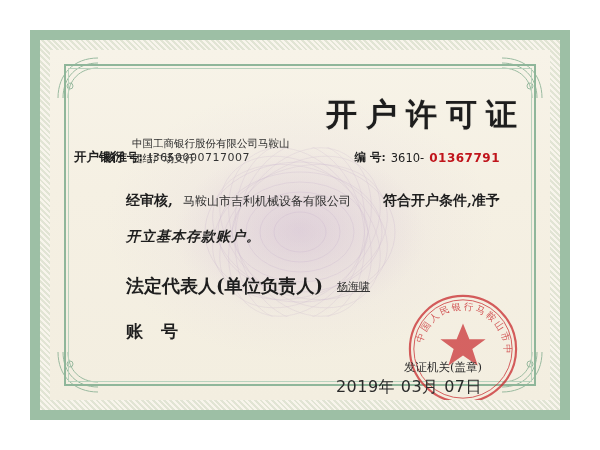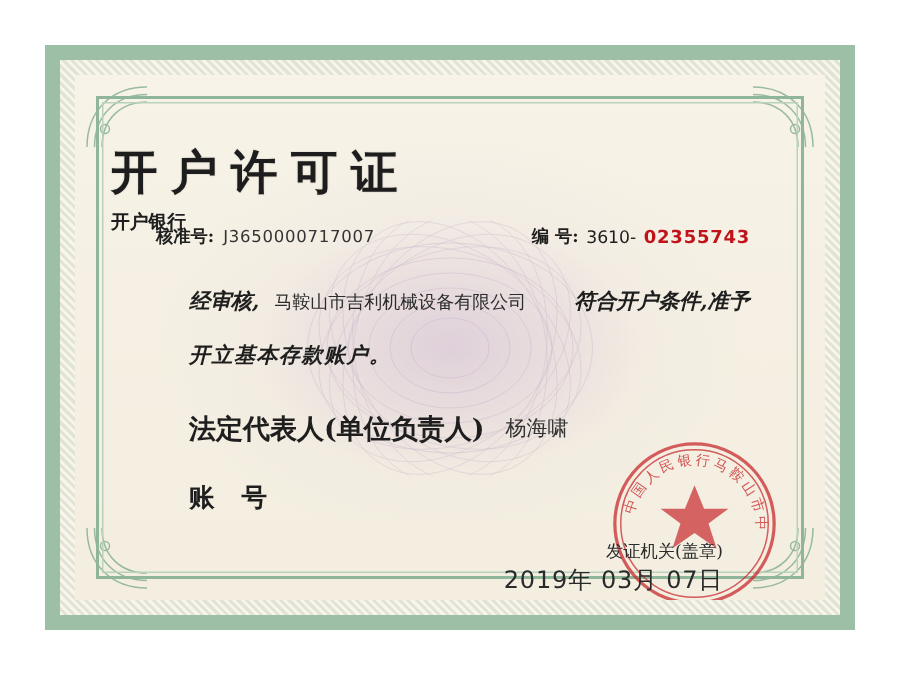--- a/index.html
+++ b/index.html
@@ -82,21 +82,21 @@
   .corner.br { right: 6px; bottom: 6px; transform: scale(-1,-1); }
 
   
   #content {
     position: absolute;
     left: 24px; top: 22px; right: 24px; bottom: 22px;
     color: #2a2a2a;
   }
 
   #title {
-    text-align: left;
+    text-align: right;
     font-family: "DejaVu Serif", serif;
     font-weight: bold;
     font-size: 31px;
     letter-spacing: 9px;
     color: #1d1d1d;
     margin-top: 22px;
     text-shadow: 0 0 1px rgba(0,0,0,0.25);
   }
 
   .row {
@@ -126,37 +126,37 @@
     margin-left: 5px;
     color: #c0141b;
     font-weight: bold;
     font-size: 12px;
     letter-spacing: 0.5px;
   }
   #row-serial .pre { color: #1e1e1e; font-family:"DejaVu Sans", sans-serif; margin-left:5px; }
 
   
   #row-body1 { left: 52px; top: 120px; }
-  #row-body1 .lbl { font-size: 14px; font-style: italic; }
+  #row-body1 .lbl { font-size: 14px; }
   #row-body1 .company {
     font-family: Liberation Sans, sans-serif;
     font-size: 12px;
     color: #2c2c2c;
     margin: 0 10px;
     border-bottom: 0px solid transparent;
   }
   #row-body1 .tail { font-size: 14px; margin-left: 22px; }
 
   #row-body2 { left: 52px; top: 156px; }
   #row-body2 .lbl { font-size: 14px; letter-spacing: 1px; font-style: italic; }
 
   
   #row-legal { left: 52px; top: 202px; }
   #row-legal .lbl { font-size: 18px; }
-  #row-legal .val { margin-left: 14px; font-size: 14px; }
+  #row-legal .val { margin-left: 14px; font-size: 11px; text-decoration: underline; }
 
   #row-bank { left: 310px; top: 196px; display: flex; align-items: flex-end; }
   #row-bank .lbl { font-size: 12.5px; white-space: nowrap; padding-top: 4px; }
   #row-bank .bank-lines { margin-left: 8px; }
   #row-bank .bank-lines div {
     font-family: "DejaVu Sans", sans-serif;
     font-size: 10.5px;
     color: #2c2c2c;
     line-height: 15px;
     white-space: nowrap;
@@ -270,40 +270,44 @@
       <div id="title">开户许可证</div>
 
       <div class="row" id="row-approval">
         <span class="lbl">核准号:</span>
         <span class="val">J3650000717007</span>
       </div>
 
       <div class="row" id="row-serial">
         <span class="lbl">编 号:</span>
         <span class="pre">3610-</span>
-        <span class="val">02355743</span>
+        <span class="val">01367791</span>
       </div>
 
       <div class="row" id="row-body1">
         <span class="lbl">经审核,</span>
         <span class="company">马鞍山市吉利机械设备有限公司</span>
         <span class="lbl tail">符合开户条件,准予</span>
       </div>
 
       <div class="row" id="row-body2">
         <span class="lbl">开立基本存款账户。</span>
       </div>
 
       <div class="row" id="row-legal">
         <span class="lbl">法定代表人(单位负责人)</span>
         <span class="val">杨海啸</span>
       </div>
 
       <div id="row-bank">
         <span class="lbl">开户银行</span>
+        <div class="bank-lines">
+          <div>中国工商银行股份有限公司马鞍山</div>
+          <div>团结广场支行</div>
+        </div>
       </div>
 
       <div class="row" id="row-account">
         <span class="lbl">账  号</span>
       </div>
 
       <svg id="seal" viewBox="0 0 120 120">
         <g stroke="#c8282c" fill="none" stroke-width="2.2" opacity="0.95">
           <circle cx="60" cy="60" r="54"></circle>
           <circle cx="60" cy="60" r="50" stroke-width="1"></circle>

